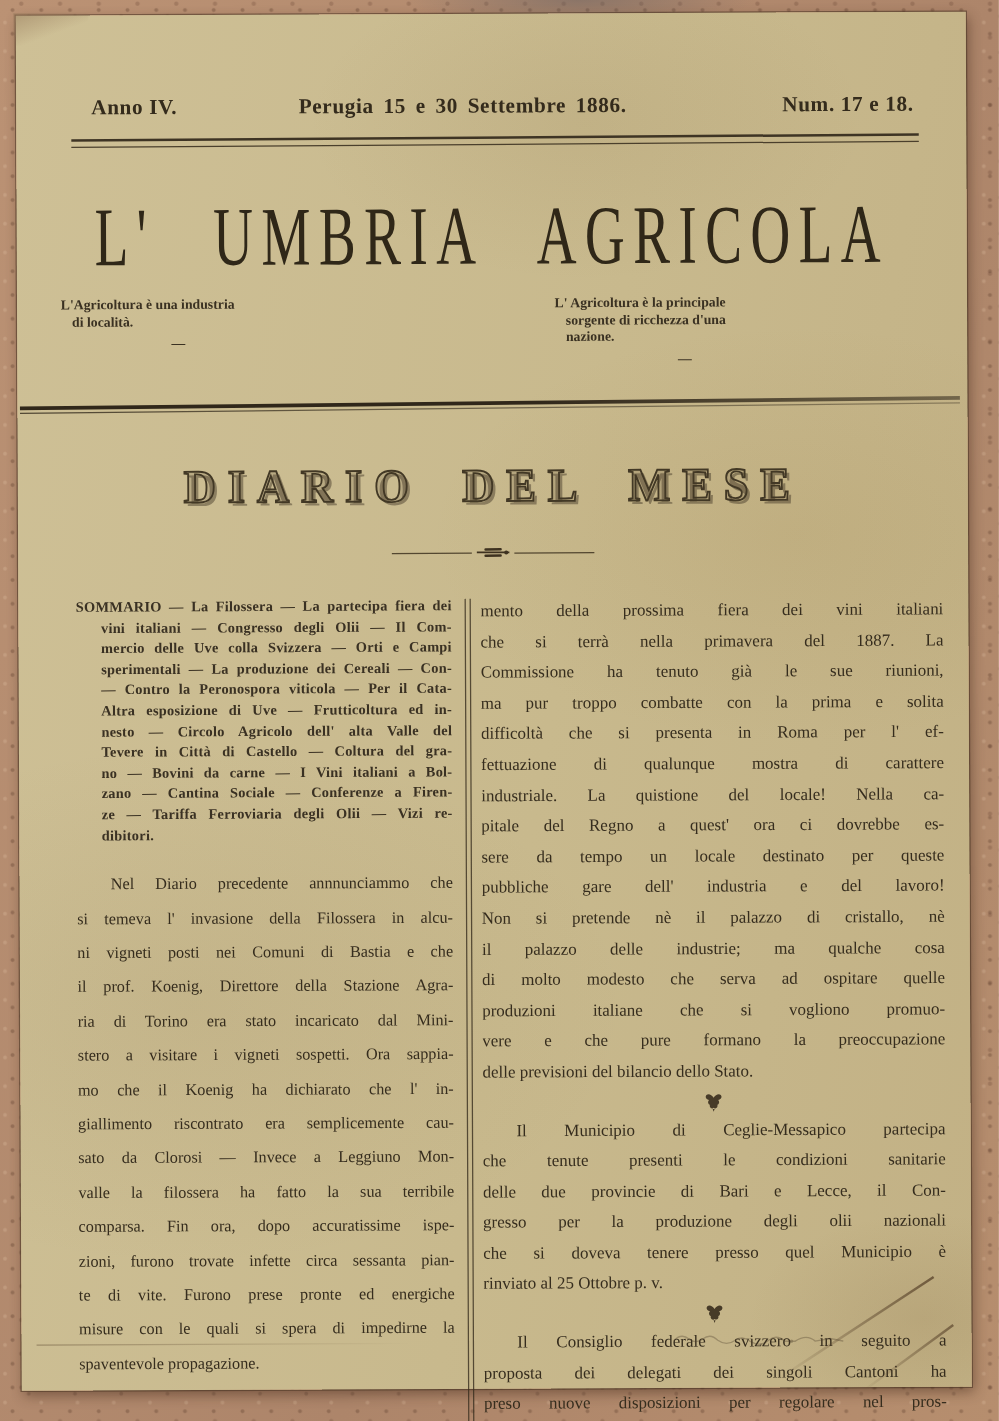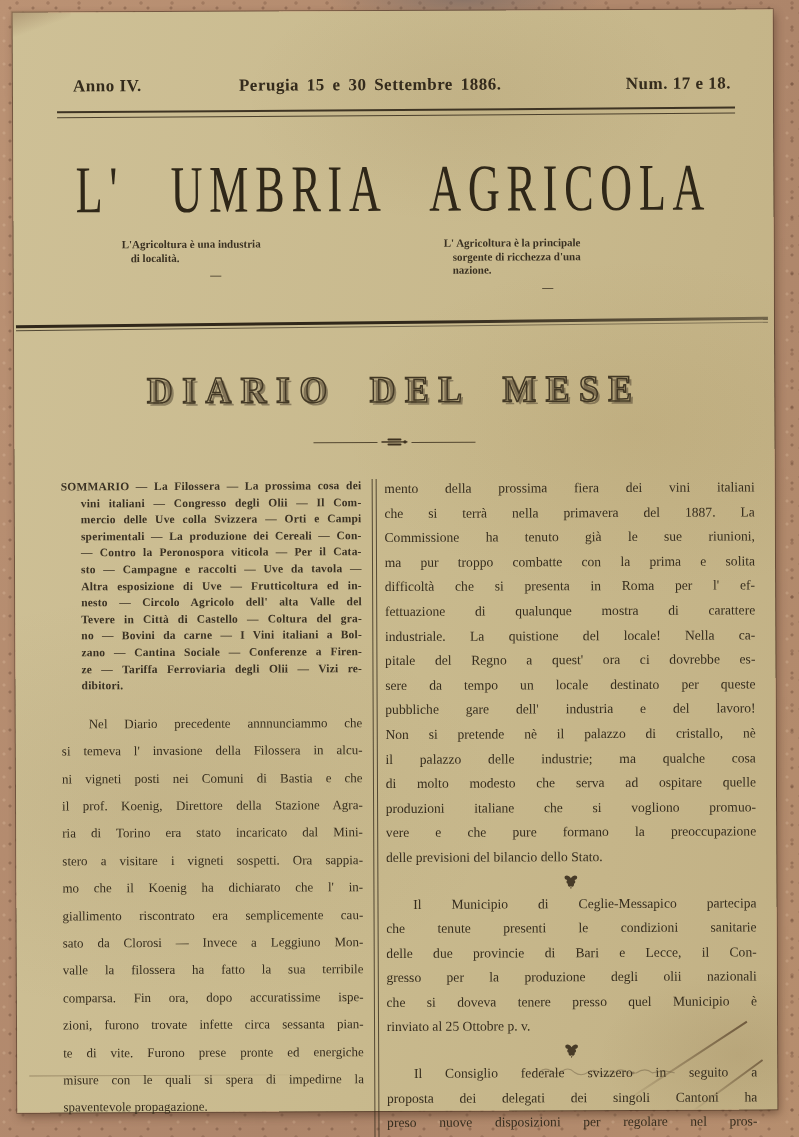--- a/index.html
+++ b/index.html
@@ -39,21 +39,21 @@
   .rule2{height:4px;margin:8px 38px 0 44px;border-top:2px solid #3e3424;border-bottom:1px solid #4a3f2c;transform:rotate(-0.15deg);}
   .masthead{
     margin:34px 0 0 0;text-align:center;font-weight:normal;
     font-size:46px;letter-spacing:7px;word-spacing:30px;color:#2f2718;
     transform:scale(0.96,1.45);transform-origin:center top;
   }
   .epigraphs{display:flex;margin-top:34px;}
   .epi{font-size:11px;font-weight:bold;line-height:13.5px;color:#3a3122;}
   .epi .line + .line{padding-left:9px;}
   .epi-dash{margin-top:4px;text-align:center;letter-spacing:2px;font-weight:bold;}
-  .epi-left{margin-left:108px;width:190px;}
+  .epi-left{margin-left:35px;width:190px;}
   .epi-right{margin-left:auto;margin-right:120px;width:210px;font-family:Liberation Serif, serif;}
   .rule-thick{margin:26px 6px 0 2px;transform:rotate(-0.4deg);}
   .rule-thick .rt-a{height:2.5px;background:linear-gradient(90deg,#30271a 0%,#30271a 55%,rgba(48,39,26,.55) 100%);}
   .rule-thick .rt-b{height:1px;margin-top:2.5px;background:linear-gradient(90deg,rgba(48,39,26,.8),rgba(48,39,26,.4));}
   
   .section-title{
     margin:42px 0 0 0;text-align:center;font-weight:bold;
     font-size:34px;letter-spacing:9px;word-spacing:14px;
     color:rgba(70,60,40,.14);
     -webkit-text-stroke:1.4px #423825;
@@ -142,26 +142,25 @@
         <rect x="8" y="6.5" width="14" height="2" rx="1" fill="#3e3220"></rect>
         <circle cx="25.5" cy="5" r="1.6" fill="#3e3220"></circle>
       </svg>
       <span class="dl"></span>
     </div>
 
     <div class="columns">
 
       <section class="col col-left">
         <div class="sommario">
-            <div class="line j">SOMMARIO — La Filossera — La prossima cosa dei</div>
+            <div class="line j">SOMMARIO — La Filossera — La partecipa fiera dei</div>
             <div class="line j">vini italiani — Congresso degli Olii — Il Com-</div>
             <div class="line j">mercio delle Uve colla Svizzera — Orti e Campi</div>
             <div class="line j">sperimentali — La produzione dei Cereali — Con-</div>
             <div class="line j">— Contro la Peronospora viticola — Per il Cata-</div>
-            <div class="line j">sto — Campagne e raccolti — Uve da tavola —</div>
             <div class="line j">Altra esposizione di Uve — Frutticoltura ed in-</div>
             <div class="line j">nesto — Circolo Agricolo dell' alta Valle del</div>
             <div class="line j">Tevere in Città di Castello — Coltura del gra-</div>
             <div class="line j">no — Bovini da carne — I Vini italiani a Bol-</div>
             <div class="line j">zano — Cantina Sociale — Conferenze a Firen-</div>
             <div class="line j">ze — Tariffa Ferroviaria degli Olii — Vizi re-</div>
             <div class="line">dibitori.</div>
           </div>
         <div class="body-para indent" style="margin-top:16px">
             <div class="line j">Nel Diario precedente annnunciammo che</div>

